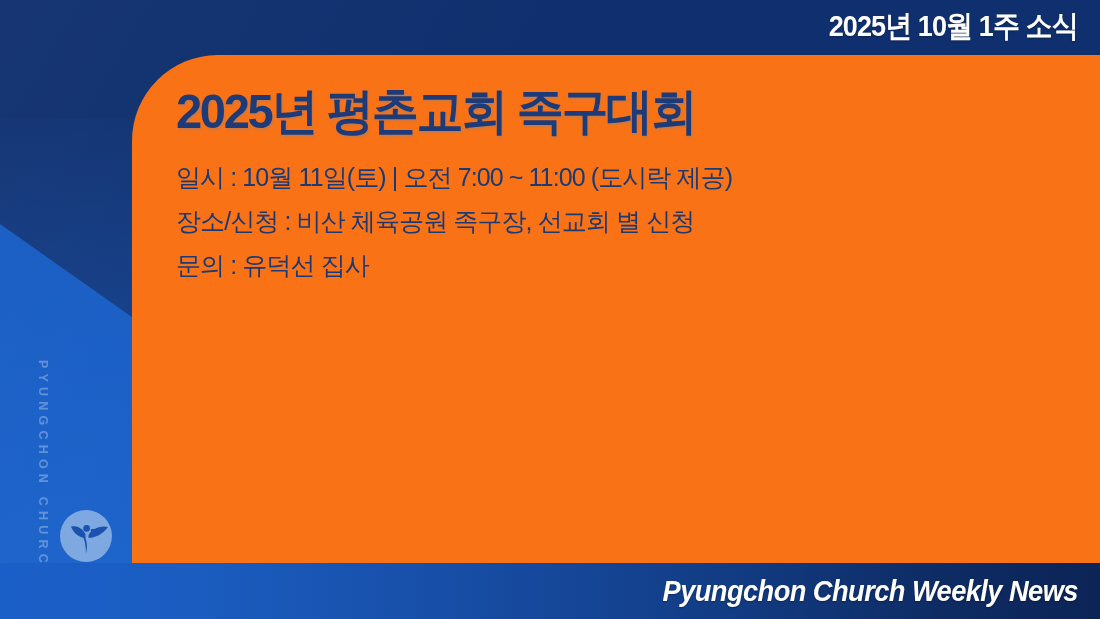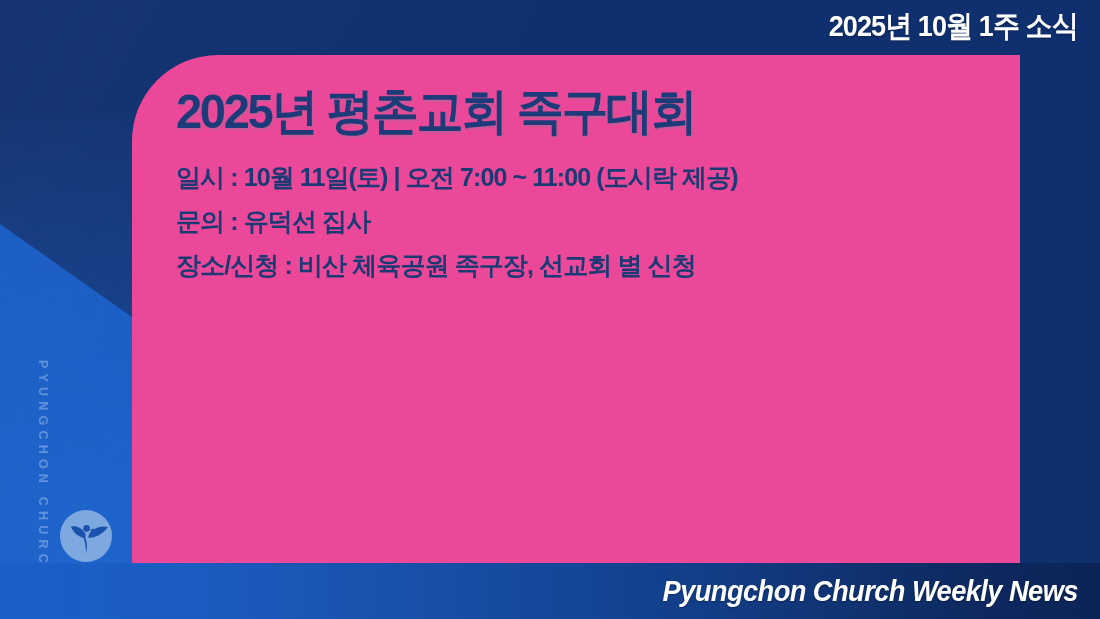--- a/index.html
+++ b/index.html
@@ -52,22 +52,22 @@
     transform:scaleX(0.9);
     transform-origin:right center;
     white-space:nowrap;
     text-shadow:0 1px 2px rgba(0,0,0,0.28);
   }
 
   
   .panel {
     position:absolute;
     left:132px; top:55px;
-    width:888px; height:508px;
-    background:#ec4899;
+    width:968px; height:508px;
+    background:#f97316;
     border-top-left-radius:86px;
   }
 
   .panel-title {
     position:absolute;
     left:44px; top:24px;
     color:#1c3b78;
     font-size:49px;
     font-weight:700;
     letter-spacing:-2.4px;
@@ -79,21 +79,21 @@
   }
 
   .panel-body {
     position:absolute;
     left:44px; top:100px;
     width:880px;
   }
   .body-line {
     color:#1b3a74;
     font-size:25px;
-    font-weight:700;
+    font-weight:400;
     letter-spacing:-0.9px;
     line-height:44px;
     white-space:nowrap;
   }
 
   
   .vertical-mark {
     position:absolute;
     left:50px; top:360px;
     width:140px;
@@ -145,22 +145,22 @@
   <div class="bg-sheen"></div>
 
   <div class="issue-label">2025년 10월 1주 소식</div>
 
   <div class="panel">
 
     <div class="panel-title">2025년 평촌교회 족구대회</div>
 
     <div class="panel-body">
       <div class="body-line">일시 : 10월 11일(토) | 오전 7:00 ~ 11:00 (도시락 제공)</div>
+      <div class="body-line">장소/신청 : 비산 체육공원 족구장, 선교회 별 신청</div>
       <div class="body-line">문의 : 유덕선 집사</div>
-      <div class="body-line">장소/신청 : 비산 체육공원 족구장, 선교회 별 신청</div>
     </div>
 
   </div>
 
   <div class="vertical-mark">PYUNGCHON CHURCH</div>
 
   <div class="logo">
     <svg viewBox="0 0 56 56" width="56" height="56" aria-hidden="true">
       <circle cx="28" cy="28" r="26" fill="#7ea8e0"></circle>
       <path d="M28 46 C28 36 26 28 21 22 C26 25 29 31 29 39 Z" fill="#1a52ae"></path>

